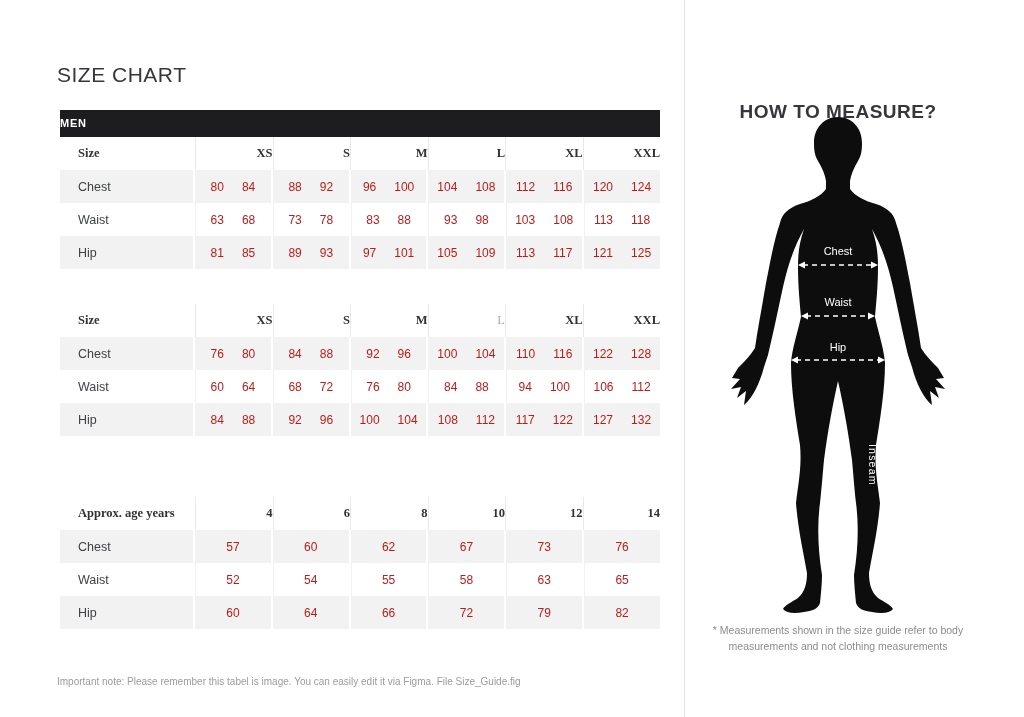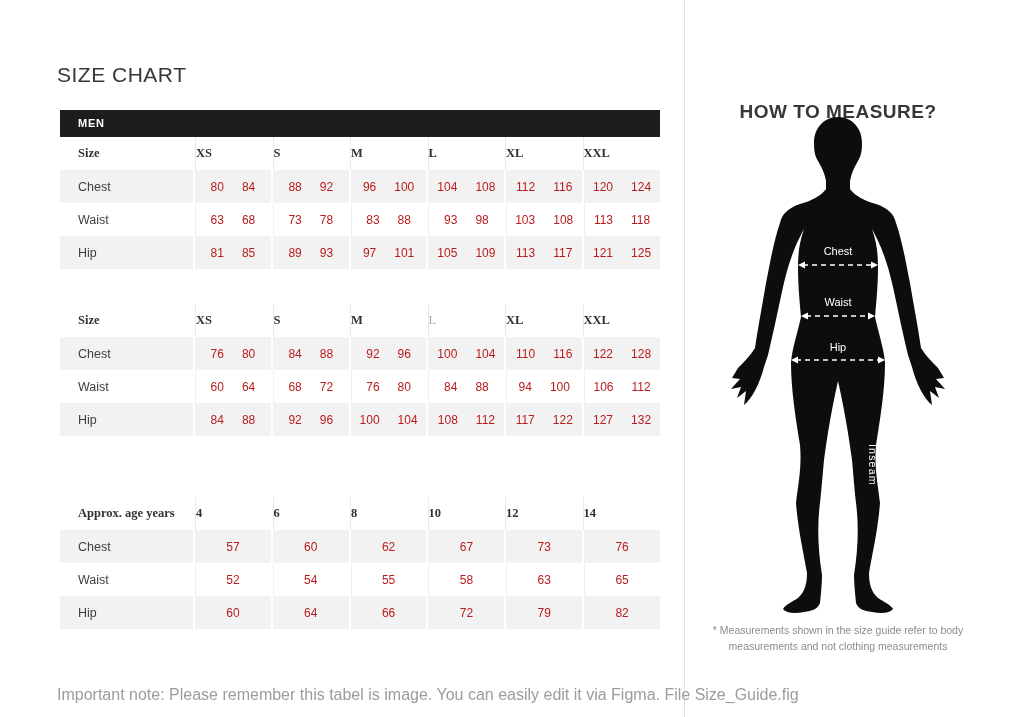--- a/index.html
+++ b/index.html
@@ -14,38 +14,38 @@
   .title-right { position:absolute; left:684px; top:65px; width:308px; text-align:center;
     font-size:19px; font-weight:600; letter-spacing:.5px; color:#36373b;margin-top:36px; }
 
   
   .table-block { position:absolute; left:60px; width:600px; }
   .tbl-men   { top:110px; }
   .tbl-women { top:304px; }
   .tbl-child { top:497px; }
 
   .t-header { height:27px; line-height:27px; background:#1d1d1f; color:#ffffff;
-    font-size:11px; font-weight:bold; letter-spacing:.8px; padding-left:18px; }
+    font-size:11px; font-weight:bold; letter-spacing:.8px; }
 
   .t-sizerow { display:flex; height:33px;font-family:Liberation Serif, serif; }
   .t-sizerow .t-slabel { width:135px; padding-left:18px; display:flex; align-items:center;
     font-weight:bold; font-size:12.5px; color:#313236; }
-  .t-col { flex:1; text-align:left; line-height:33px; font-weight:bold; font-size:12.5px;
+  .t-col { flex:1; text-align:right; line-height:33px; font-weight:bold; font-size:12.5px;
     color:#313236; border-left:1px solid #e9e9e9; }
   .t-col.muted { color:#abacae; font-weight:400; }
 
   .t-row { display:flex; height:33px; gap:2px; background:#ffffff; }
   .t-rlabel { width:133px; padding-left:18px; display:flex; align-items:center;
     font-size:12.5px; color:#3e4044; }
   .t-cell { flex:1; display:flex; align-items:center; justify-content:center; gap:18px;
     font-size:12px; color:#b91c1c; }
   .t-row.stripe .t-rlabel, .t-row.stripe .t-cell { background:#f2f2f2; }
   .t-row.plain .t-cell { box-shadow: inset 1px 0 0 #f1f1f1; }
 
-  .note { position:absolute; left:57px; top:676px; font-size:16px; color:#9b9c9e;margin-top:10px; }
+  .note { position:absolute; left:57px; top:676px; font-size:10px; color:#9b9c9e; }
 
   
   .figure { position:absolute; left:728px; top:115px; width:220px; height:500px; }
   .footnote { position:absolute; left:684px; top:622px; width:308px; text-align:center;
     font-size:10.5px; line-height:16px; color:#8b8c8e; }
 </style>
 </head>
 <body>
 
 <div class="page">

